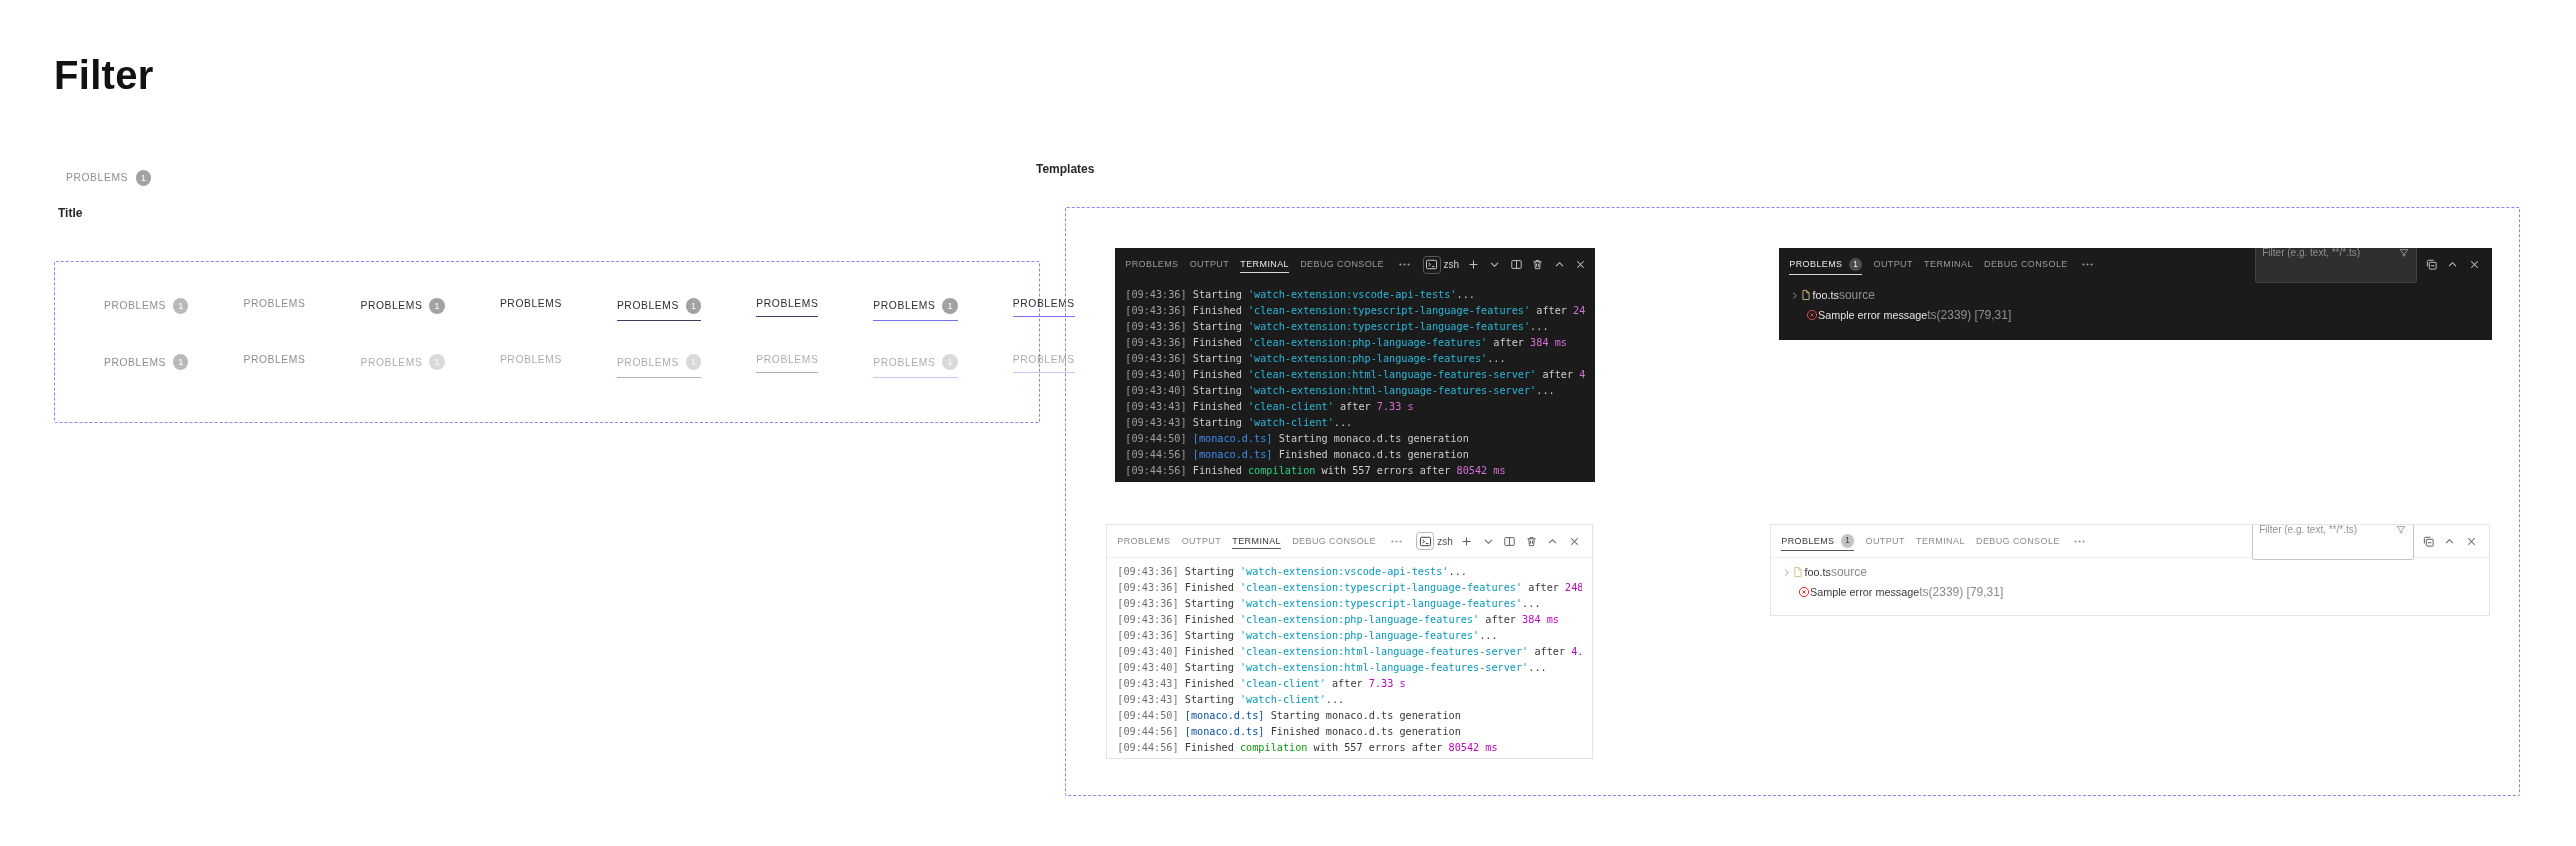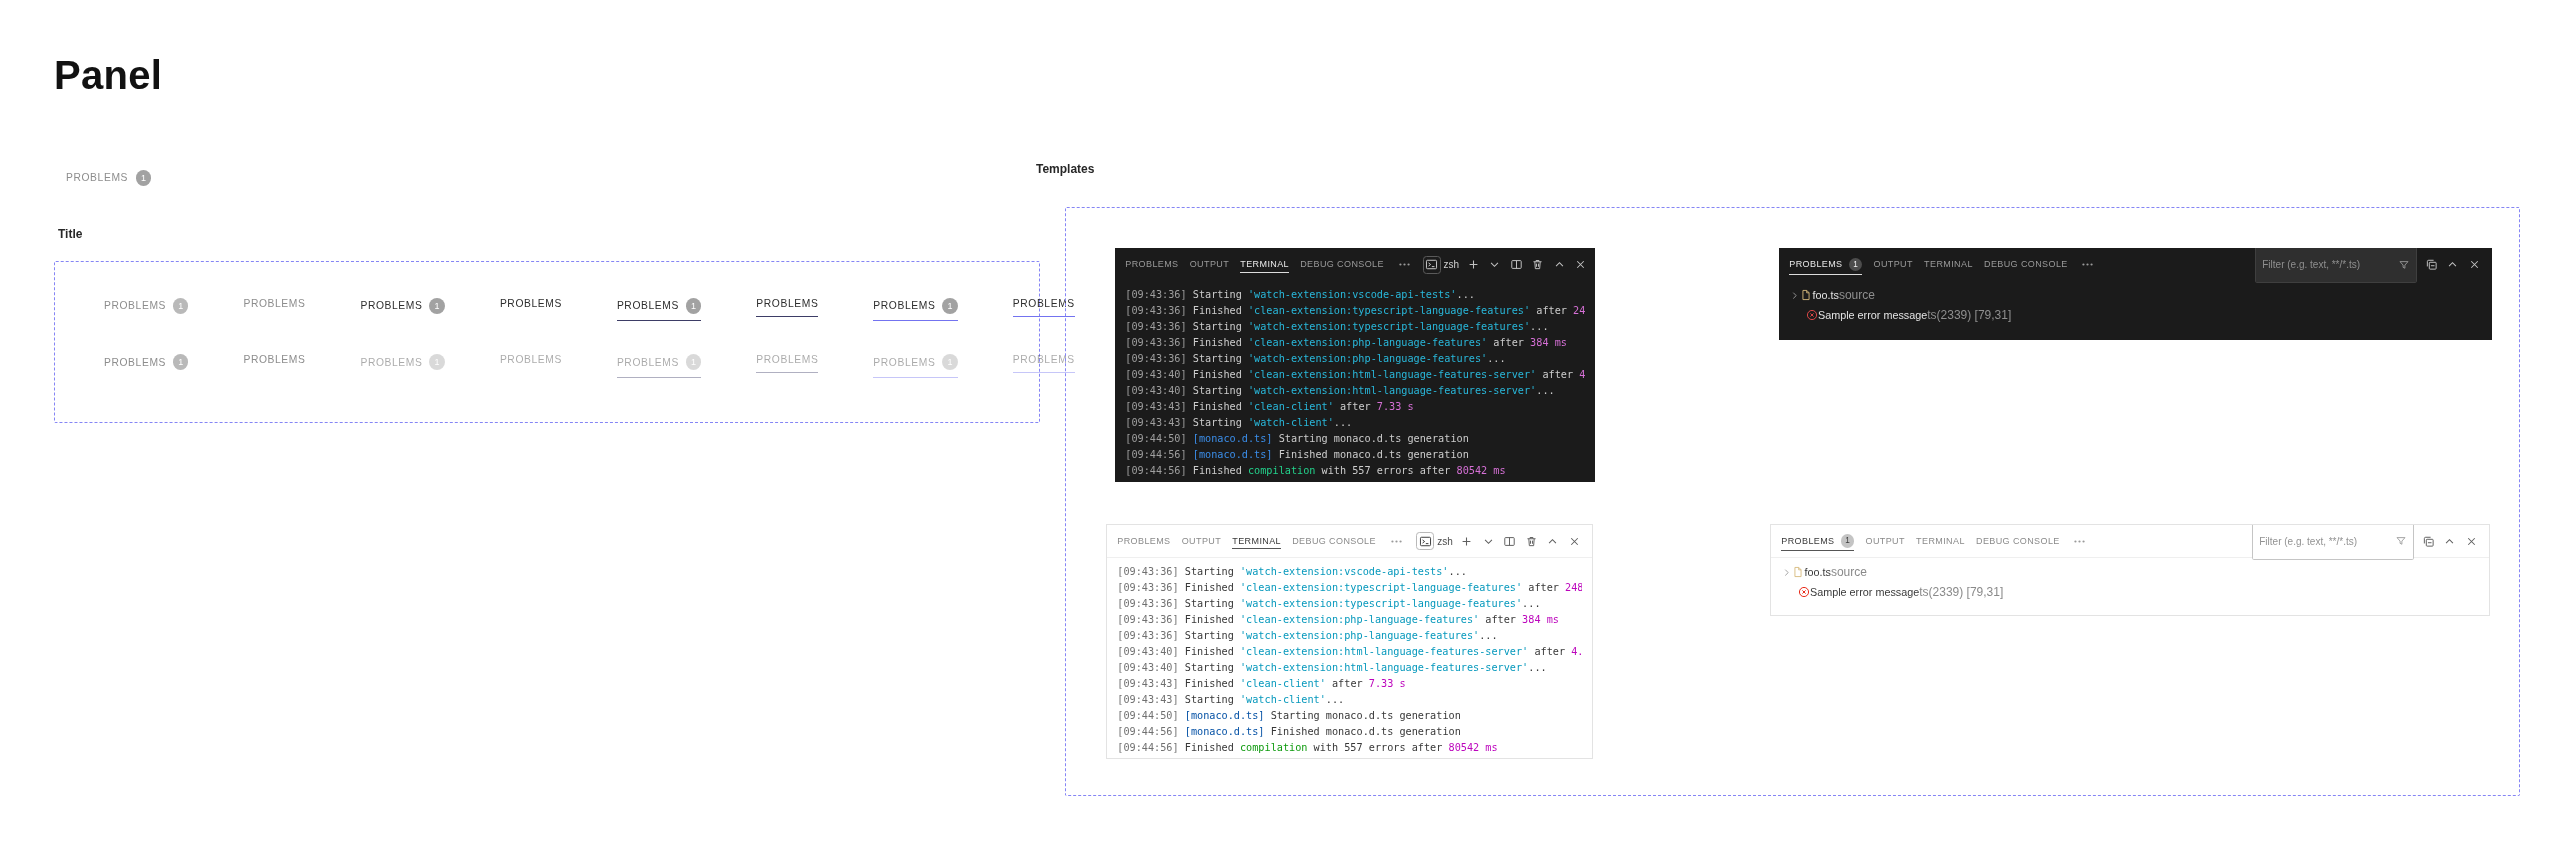--- a/index.html
+++ b/index.html
@@ -67,43 +67,43 @@
   .dark .prow .nm{color:#e3e3e3}
   .light .prow .nm{color:#3a3a3a}
   .prow .dt{font-size:12px}
   .dark .prow .dt{color:#8f8f8f}
   .light .prow .dt{color:#8a8a8a}
   .tw-ic{color:#9a9a9a;width:11.2px;height:11.2px}
   .file-ic{color:#d7ba7d;width:12px;height:12px}
   .err-ic{width:12px;height:12px}
   .dark .err-ic{color:#f14c4c}
   .light .err-ic{color:#e51400}
-  .filterbox{display:inline-flex;align-items:center;gap:19px;height:37px;width:162px;border-radius:1.7px;padding:0 6px}
+  .filterbox{display:inline-flex;align-items:flex-start;gap:19px;height:37px;width:162px;border-radius:1.7px;padding:0 6px}
   .dark .filterbox{background:#2f2f2f;border:0.9px solid #3f3f3f}
   .light .filterbox{background:#fff;border:0.9px solid #c5c5c5}
   .filterbox input{flex:1;min-width:0;border:none;outline:none;background:transparent;font-size:10px;font-family:inherit}
   .dark .filterbox input{color:#bbb}
   .dark .filterbox input::placeholder{color:#8f8f8f}
   .light .filterbox input{color:#555}
   .light .filterbox input::placeholder{color:#929292}
   .filter-ic{color:#9a9a9a;width:12px;height:12px}
 </style>
 </head>
 <body>
 
 <div id="stage">
 
-  <h1 class="h1">Panel</h1>
+  <h1 class="h1">Filter</h1>
 
   <div class="sample-tab">
     <span class="tlbl">PROBLEMS</span>
     <span class="badge">1</span>
   </div>
 
-  <div class="section-label" style="left:58px;top:227px">Title</div>
+  <div class="section-label" style="left:58px;top:206px">Title</div>
 
   <div class="title-box" id="title-grid">
       <div class="tg-row">
         <span class="tg-item muted">
           <span class="tlbl">PROBLEMS</span>
           <span class="badge">1</span>
         </span>
         <span class="tg-item muted">
           <span class="tlbl">PROBLEMS</span>
         </span>

